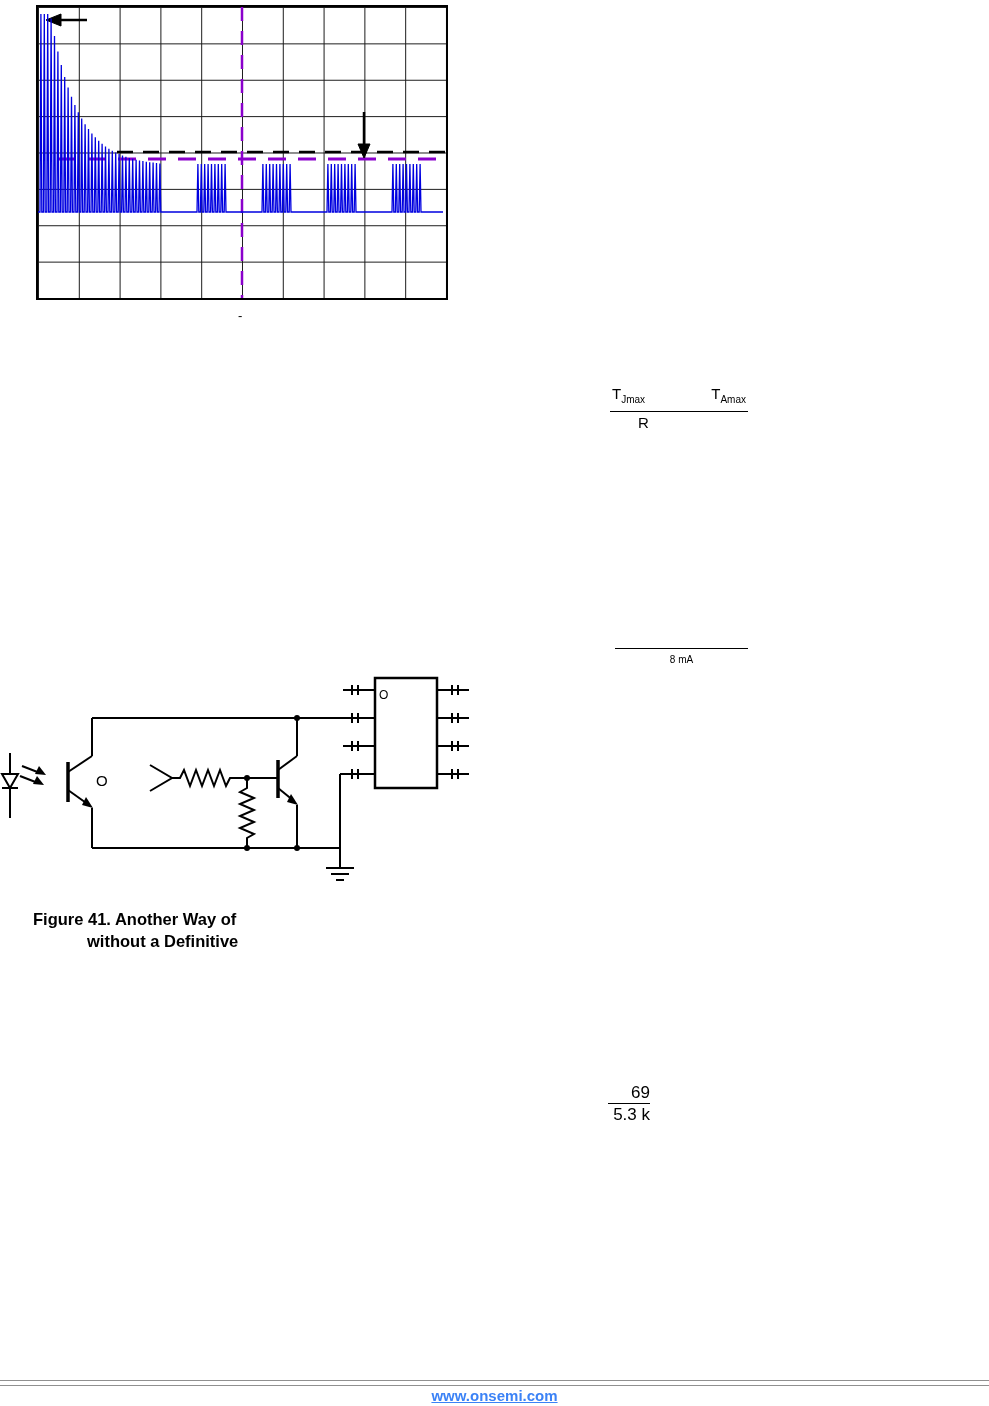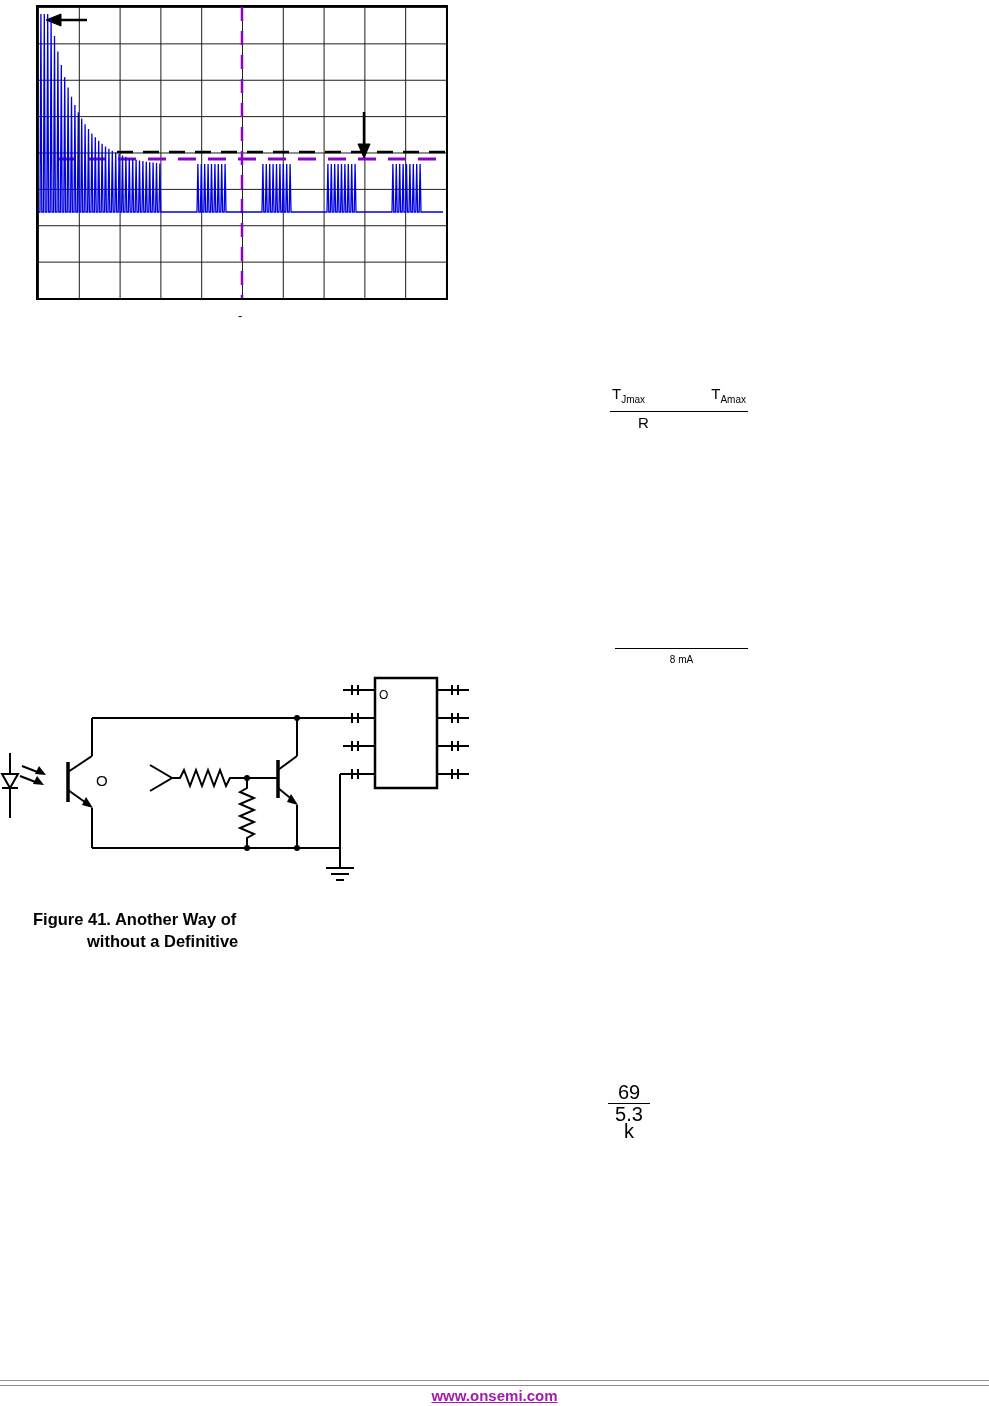--- a/index.html
+++ b/index.html
@@ -32,27 +32,27 @@
   
   .frac{font-size:15px;line-height:18px;}
   .frac .num{display:flex;justify-content:space-between;padding:0 2px;}
   .frac .bar{border-top:1.5px solid #000;margin-top:2px;}
   .frac .den{margin-top:2px;}
   sub{font-size:10px;}
   .f1{left:610px;top:385px;width:138px;}
   .f1 .den{margin-left:28px;}
   .f2{left:615px;top:646px;width:133px;}
   .f2 .den{text-align:center;font-size:10px;}
-  .f3{left:608px;top:1084px;width:42px;font-size:20px;line-height:17px;text-align:center;}
+  .f3{left:608px;top:1084px;width:42px;font-size:17px;line-height:17px;text-align:right;}
 
   
   .footer-rule{left:0;top:1380px;width:989px;height:4px;
     border-top:1px solid #909090;border-bottom:1px solid #909090;}
   .footer-link-row{left:0;top:1387px;width:989px;text-align:center;}
-  .footer-link-row a{color:#a21caf;font-weight:bold;font-size:15px;text-decoration:underline;}
+  .footer-link-row a{color:#3b82f6;font-weight:bold;font-size:15px;text-decoration:underline;}
 </style>
 </head>
 <body>
 
 <div class="abs scope-wrap">
   <svg id="scope-overlay" width="408" height="291" viewBox="0 0 408 291">
 
     <line x1="204" y1="0" x2="204" y2="291" stroke-width="2.5" stroke-dasharray="14 10" stroke="#8a00cc"></line>
 
     <line x1="79" y1="145" x2="408" y2="145" stroke="#000" stroke-width="2.5" stroke-dasharray="16 10"></line>

